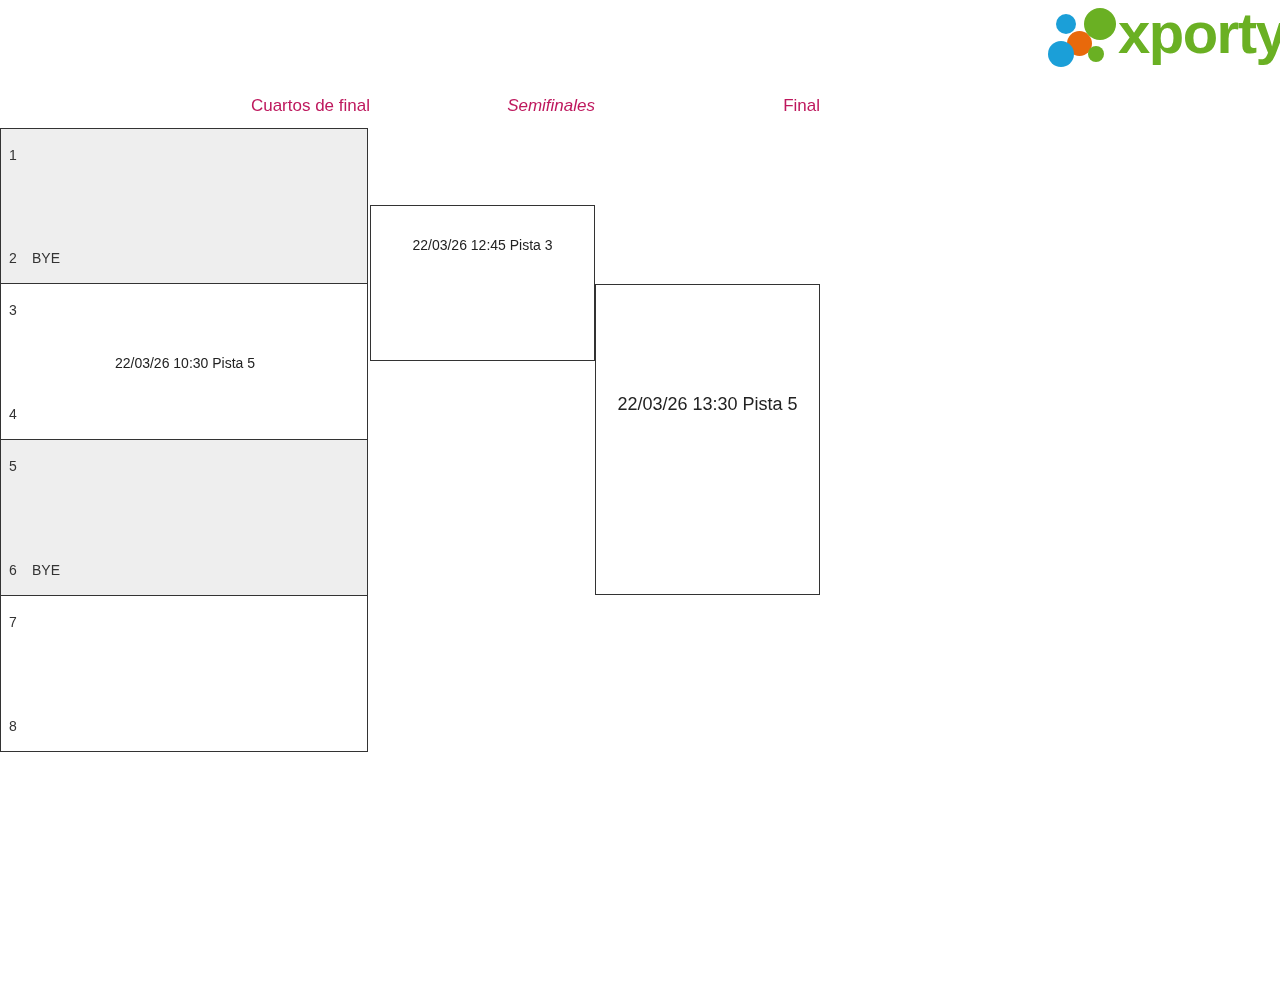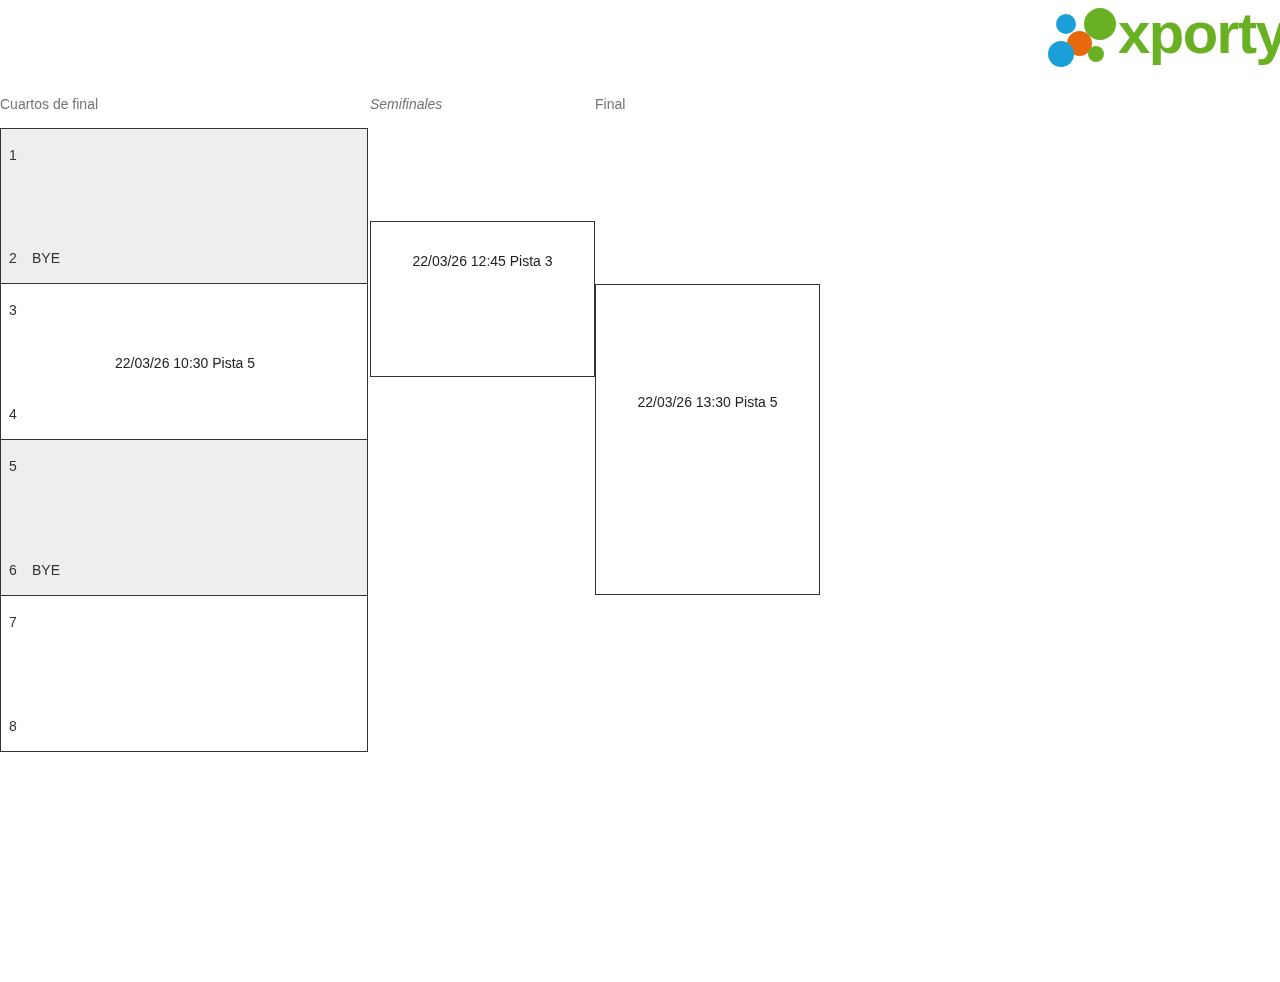--- a/index.html
+++ b/index.html
@@ -30,22 +30,22 @@
   #dot-green-large{left:36px;top:3px;width:32px;height:32px;background:#6ab023;}
   #dot-green-small{left:40px;top:41px;width:16px;height:16px;background:#6ab023;}
   #logo-text{
     position:absolute;left:70px;top:-3px;
     font-size:58px;font-weight:bold;color:#6ab023;
     letter-spacing:-1.5px;line-height:62px;
   }
 
   
   .col-header{
-    position:absolute;font-size:14px;color:#737373;
-    text-align:left;white-space:nowrap;
+    position:absolute;font-size:17px;color:#be185d;
+    text-align:right;white-space:nowrap;
   }
   #header-qf{left:0px;top:96px;width:370px;}
   #header-sf{left:370px;top:96px;width:225px;font-style:italic;}
   #header-final{left:595px;top:96px;width:225px;}
 
   
   #bracket{position:absolute;left:0;top:0;width:1280px;height:982px;}
 
   .qf-cell{
     position:absolute;left:0;width:368px;
@@ -81,21 +81,21 @@
     position:absolute;left:0;width:100%;text-align:center;
     font-size:14px;color:#222222;white-space:nowrap;
   }
 
   #final-box{
     position:absolute;left:595px;top:284px;width:225px;height:311px;
     border:1px solid #333333;background:#ffffff;box-sizing:border-box;
   }
   #final-match{
     position:absolute;left:0;top:109px;width:100%;text-align:center;
-    font-size:14px;color:#222222;white-space:nowrap;
+    font-size:18px;color:#222222;white-space:nowrap;
   }
 </style>
 </head>
 <body>
 
 <div id="header">
 
 
   <div id="logo">
     <div id="logo-dots">
@@ -148,21 +148,21 @@
 
   <div class="qf-cell plain" style="top:596px;height:156px;">
     <div class="seed seed-top">
       <span class="seed-num">7</span><span class="seed-name"></span>
     </div>
     <div class="seed seed-bottom">
       <span class="seed-num">8</span><span class="seed-name"></span>
     </div>
   </div>
 
-  <div class="sf-box" style="left:370px;top:205px;width:225px;height:156px;margin-top:16px;">
+  <div class="sf-box" style="left:370px;top:205px;width:225px;height:156px;">
     <div class="sf-match" style="top:31px;">22/03/26 12:45 Pista 3</div>
   </div>
 
 
   <div id="final-box">
     <div id="final-match">22/03/26 13:30 Pista 5</div>
   </div>
 
 </div>
 

